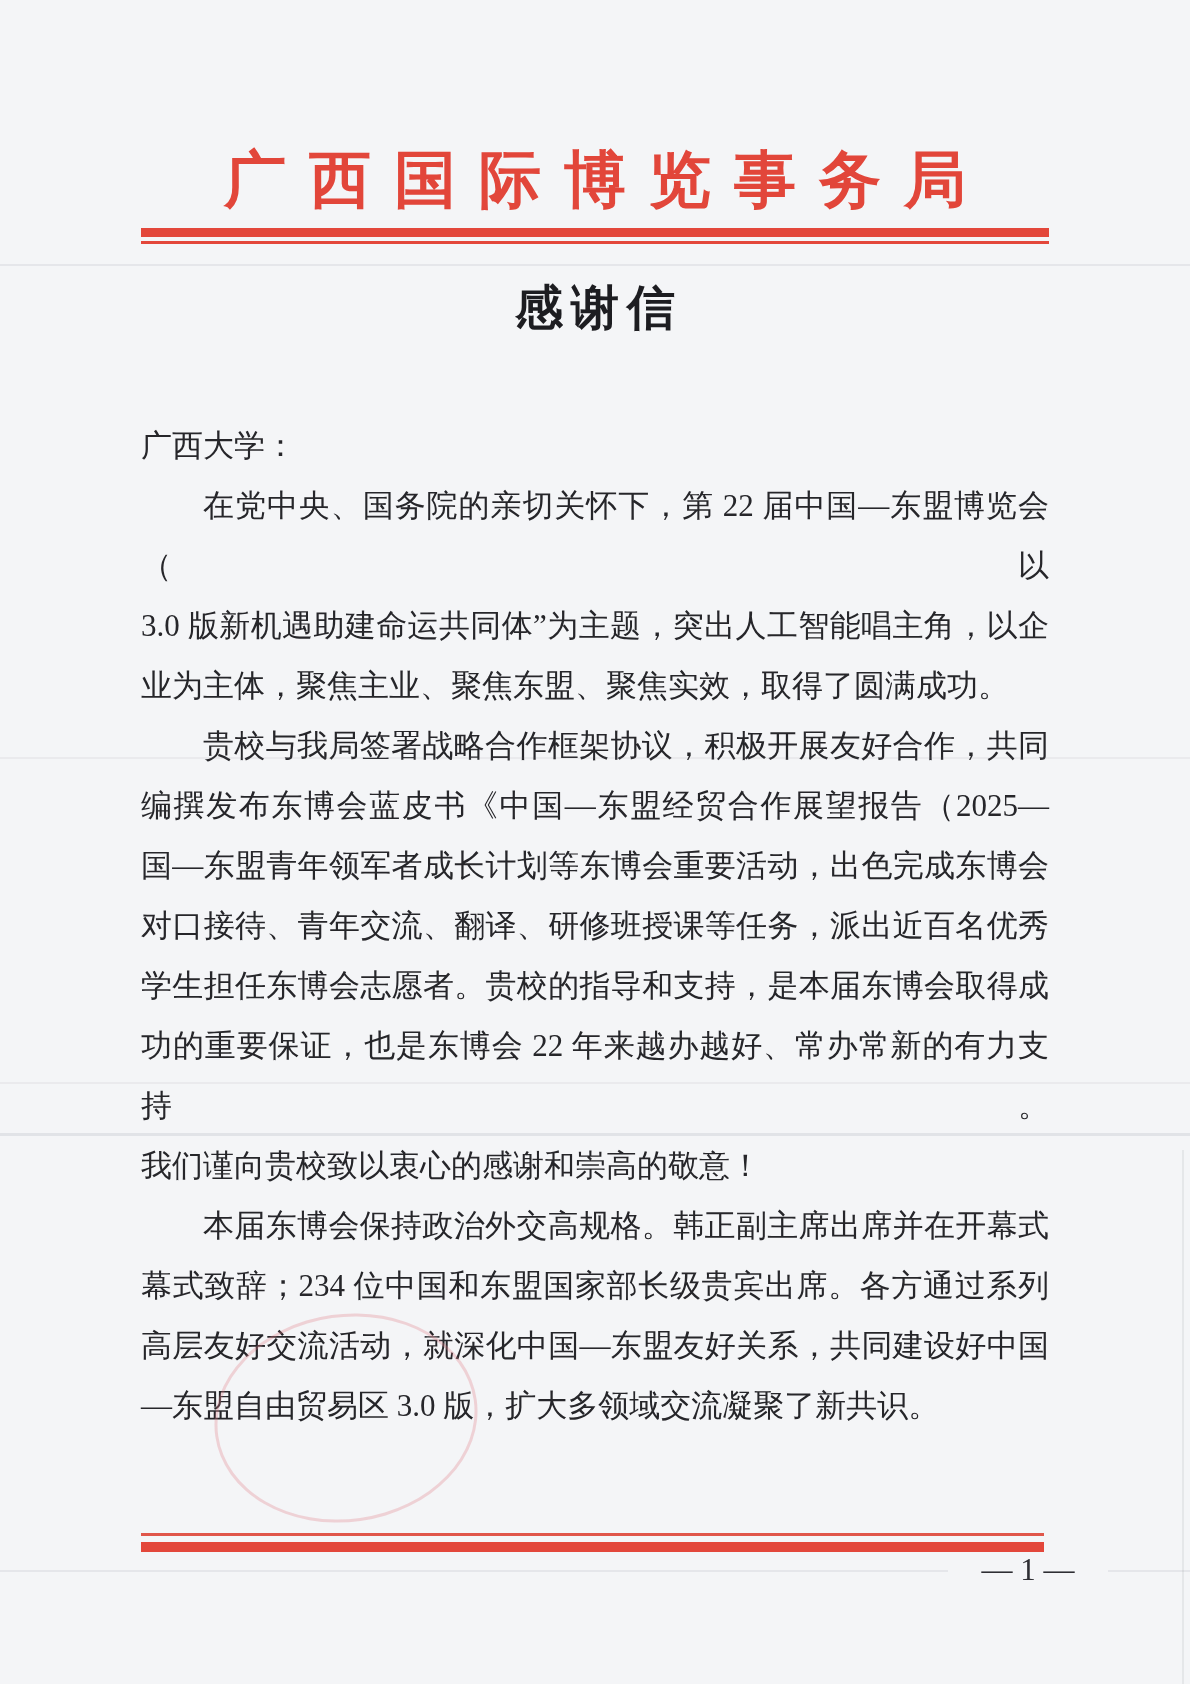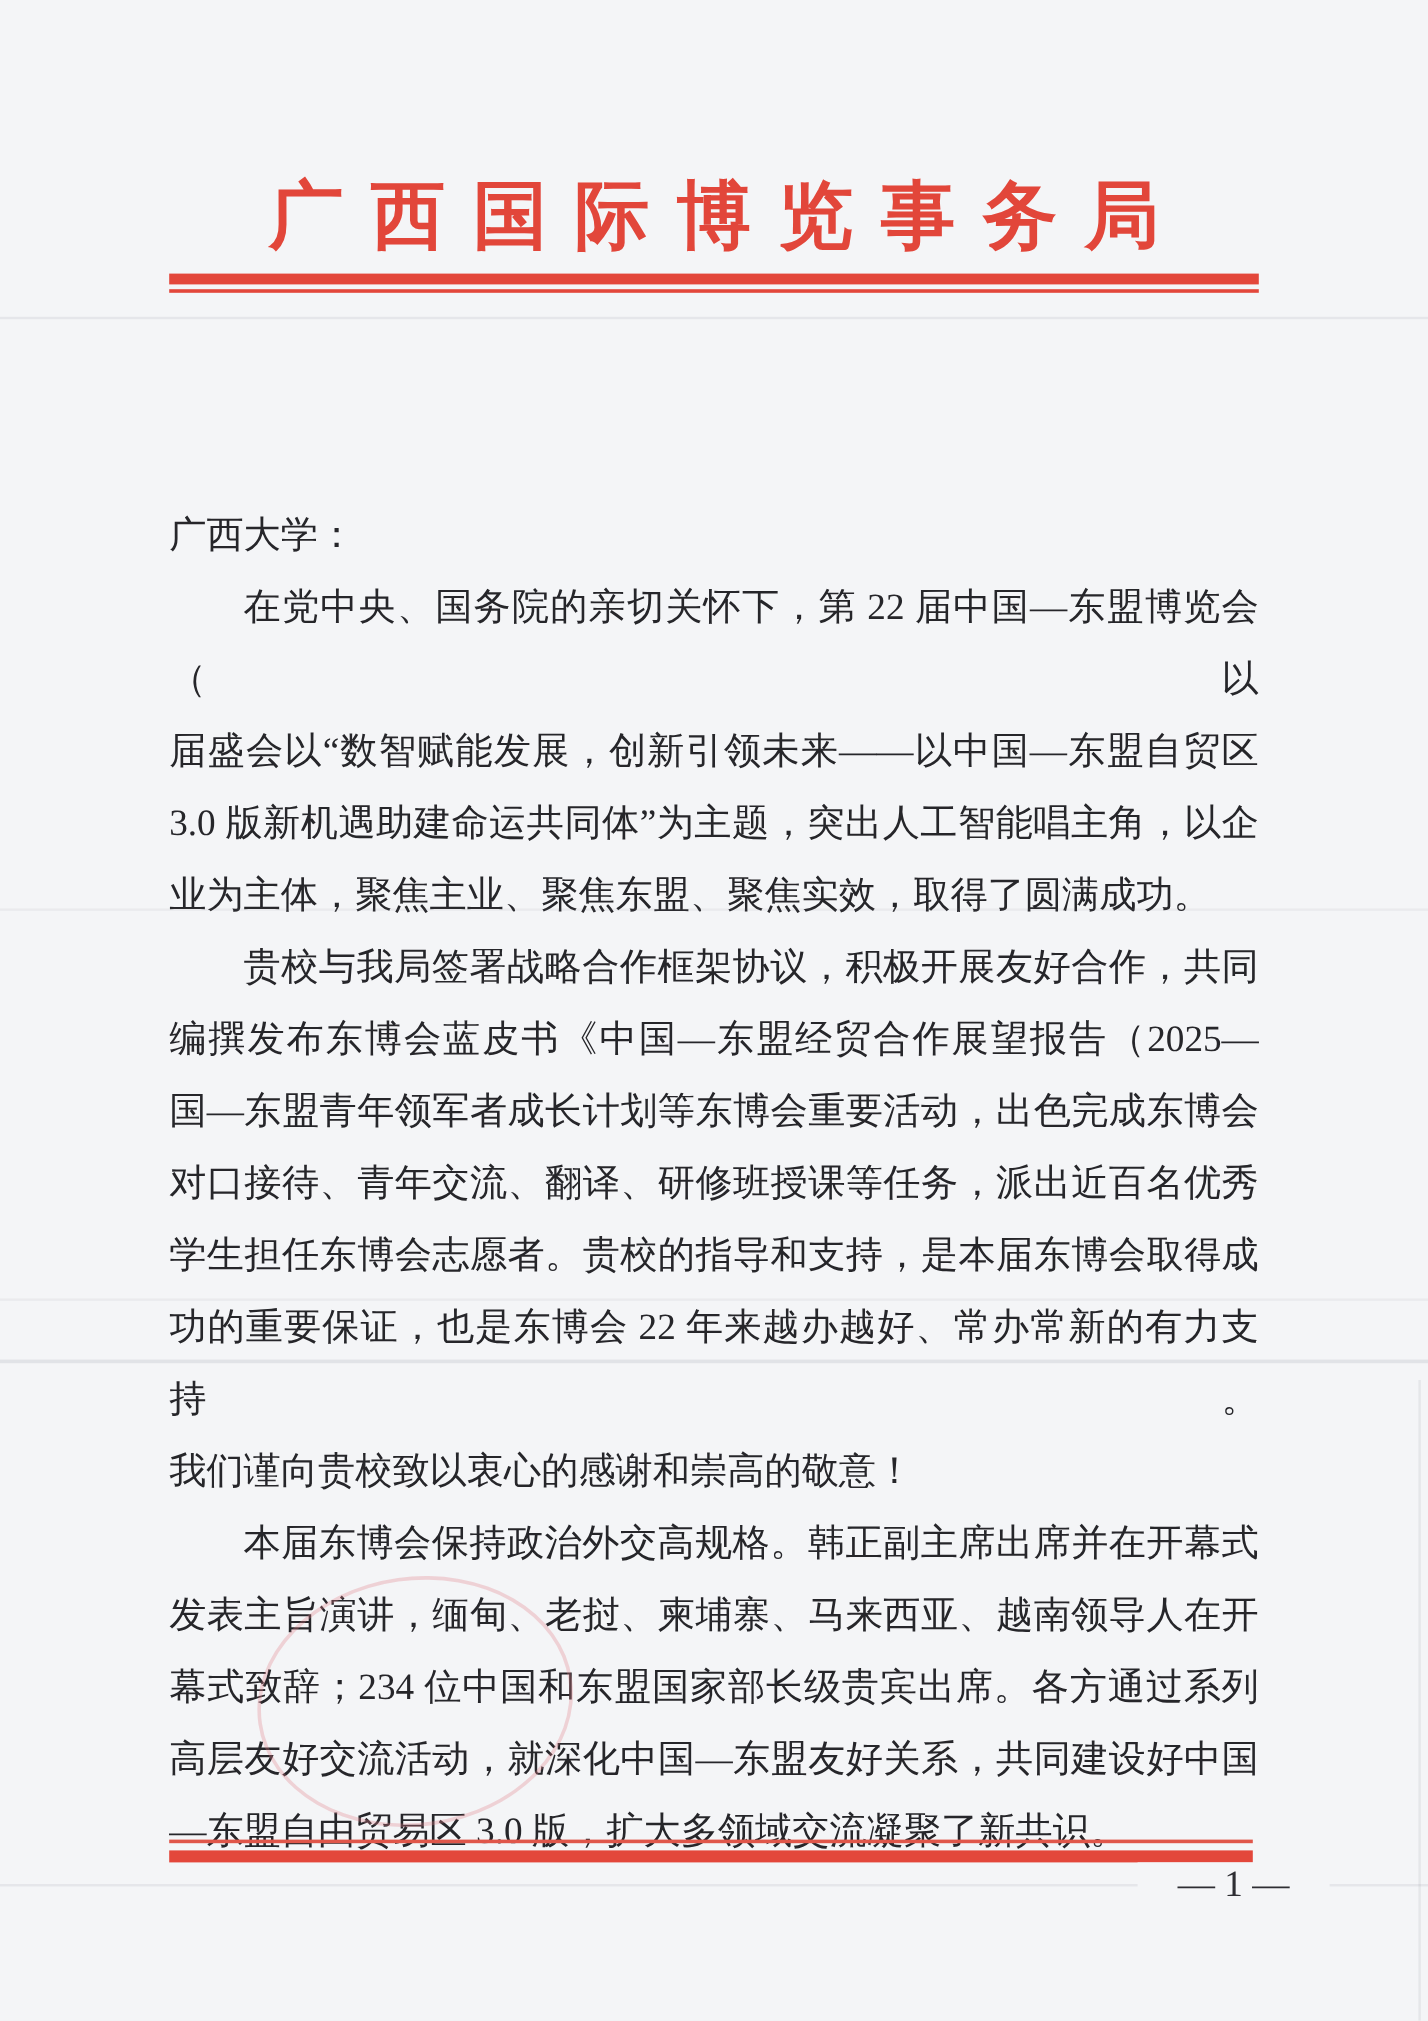--- a/index.html
+++ b/index.html
@@ -83,39 +83,38 @@
 </head>
 <body>
 
 <div class="page">
 
   <div class="agency">广西国际博览事务局</div>
 
   <div class="rule rule-thick-top"></div>
   <div class="rule rule-thin-top"></div>
 
+  <div class="letter-title">感谢信</div>
 
   <div class="body-text">
     <div class="line salutation">广西大学：</div>
 
     <div class="line j first">在党中央、国务院的亲切关怀下，第 22 届中国—东盟博览会（以</div>
-    <div class="line j">届盛会以“数智赋能发展，创新引领未来——以中国—东盟自贸区</div>
     <div class="line j">3.0 版新机遇助建命运共同体”为主题，突出人工智能唱主角，以企</div>
     <div class="line">业为主体，聚焦主业、聚焦东盟、聚焦实效，取得了圆满成功。</div>
 
     <div class="line j first">贵校与我局签署战略合作框架协议，积极开展友好合作，共同</div>
     <div class="line j">编撰发布东博会蓝皮书《中国—东盟经贸合作展望报告（2025—</div>
     <div class="line j">国—东盟青年领军者成长计划等东博会重要活动，出色完成东博会</div>
     <div class="line j">对口接待、青年交流、翻译、研修班授课等任务，派出近百名优秀</div>
     <div class="line j">学生担任东博会志愿者。贵校的指导和支持，是本届东博会取得成</div>
     <div class="line j">功的重要保证，也是东博会 22 年来越办越好、常办常新的有力支持。</div>
     <div class="line">我们谨向贵校致以衷心的感谢和崇高的敬意！</div>
 
     <div class="line j first">本届东博会保持政治外交高规格。韩正副主席出席并在开幕式</div>
-    <div class="line j">发表主旨演讲，缅甸、老挝、柬埔寨、马来西亚、越南领导人在开</div>
     <div class="line j">幕式致辞；234 位中国和东盟国家部长级贵宾出席。各方通过系列</div>
     <div class="line j">高层友好交流活动，就深化中国—东盟友好关系，共同建设好中国</div>
     <div class="line">—东盟自由贸易区 3.0 版，扩大多领域交流凝聚了新共识。</div>
   </div>
 
   <div class="seal-arc"></div>
 
   <div class="scan-streak s1"></div>
   <div class="scan-streak s2"></div>
   <div class="scan-streak s3"></div>

